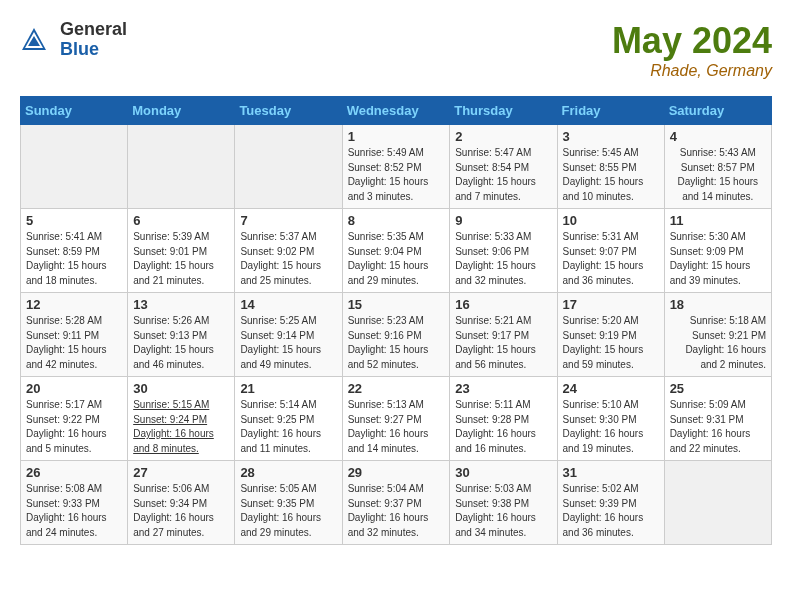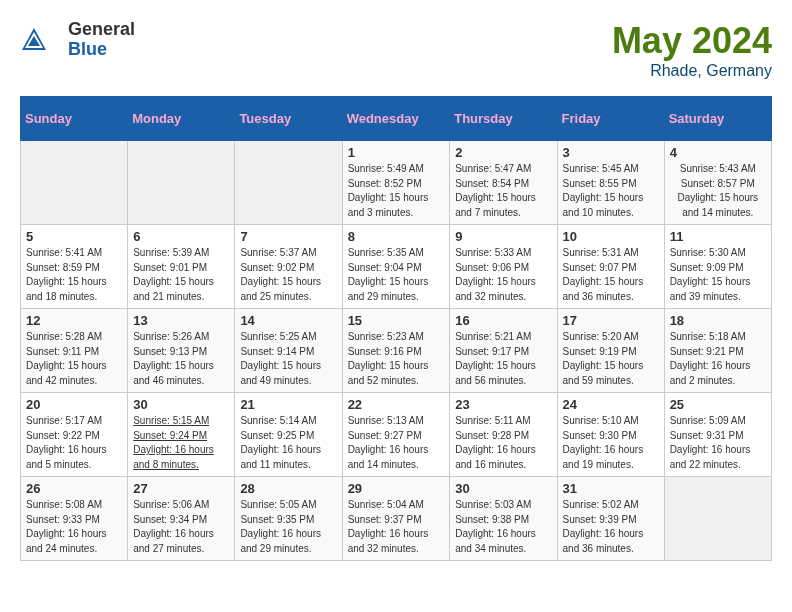--- a/index.html
+++ b/index.html
@@ -12,21 +12,21 @@
     }
     .header {
       display: flex;
       justify-content: space-between;
       align-items: flex-start;
       margin-bottom: 16px;
     }
     .logo {
       display: flex;
       align-items: center;
-      gap: 20px;
+      gap: 12px;
     }
     .logo-text {
       display: flex;
       flex-direction: column;
       line-height: 1.1;
     }
     .logo-general {
       font-size: 18px;
       font-weight: bold;
       color: #333;
@@ -43,33 +43,34 @@
     .title-block {
       text-align: right;
     }
     .month-year {
       font-size: 36px;
       font-weight: bold;
       color: #4d7c0f;
     }
     .location {
       font-size: 16px;
-      color: #0c4a6e;
+      color: #a16207;
+      font-style: italic;
     }
     .calendar {
       width: 100%;
       border-collapse: collapse;
       border: 1px solid #ccc;
     }
     .calendar th {
       background-color: #1a5fa8;
-      color: #f9a8d4;
+      color: #7dd3fc;
       font-size: 13px;
       font-weight: bold;
-      padding: 14px 4px;
+      padding: 6px 4px;
       text-align: left;
       border: 1px solid #1a5fa8;
     }
     .calendar td {
       vertical-align: top;
       padding: 4px 5px;
       font-size: 10.5px;
       color: #333;
       border: 1px solid #ccc;
       width: 108px;
@@ -253,21 +254,21 @@
         </td>
         <td>
           <span class="day-num">17</span>
           <div class="day-info" style="white-space: pre-line;">Sunrise: 5:20 AM
 Sunset: 9:19 PM
 Daylight: 15 hours
 and 59 minutes.</div>
         </td>
         <td>
           <span class="day-num">18</span>
-          <div class="day-info" style="white-space: pre-line;">Sunrise: 5:18 AM
+          <div class="day-info" style="white-space: pre-line; text-align: right;">Sunrise: 5:18 AM
 Sunset: 9:21 PM
 Daylight: 16 hours
 and 2 minutes.</div>
         </td>
       </tr>
       <tr>
         <td>
           <span class="day-num">20</span>
           <div class="day-info" style="white-space: pre-line;">Sunrise: 5:17 AM
 Sunset: 9:22 PM

